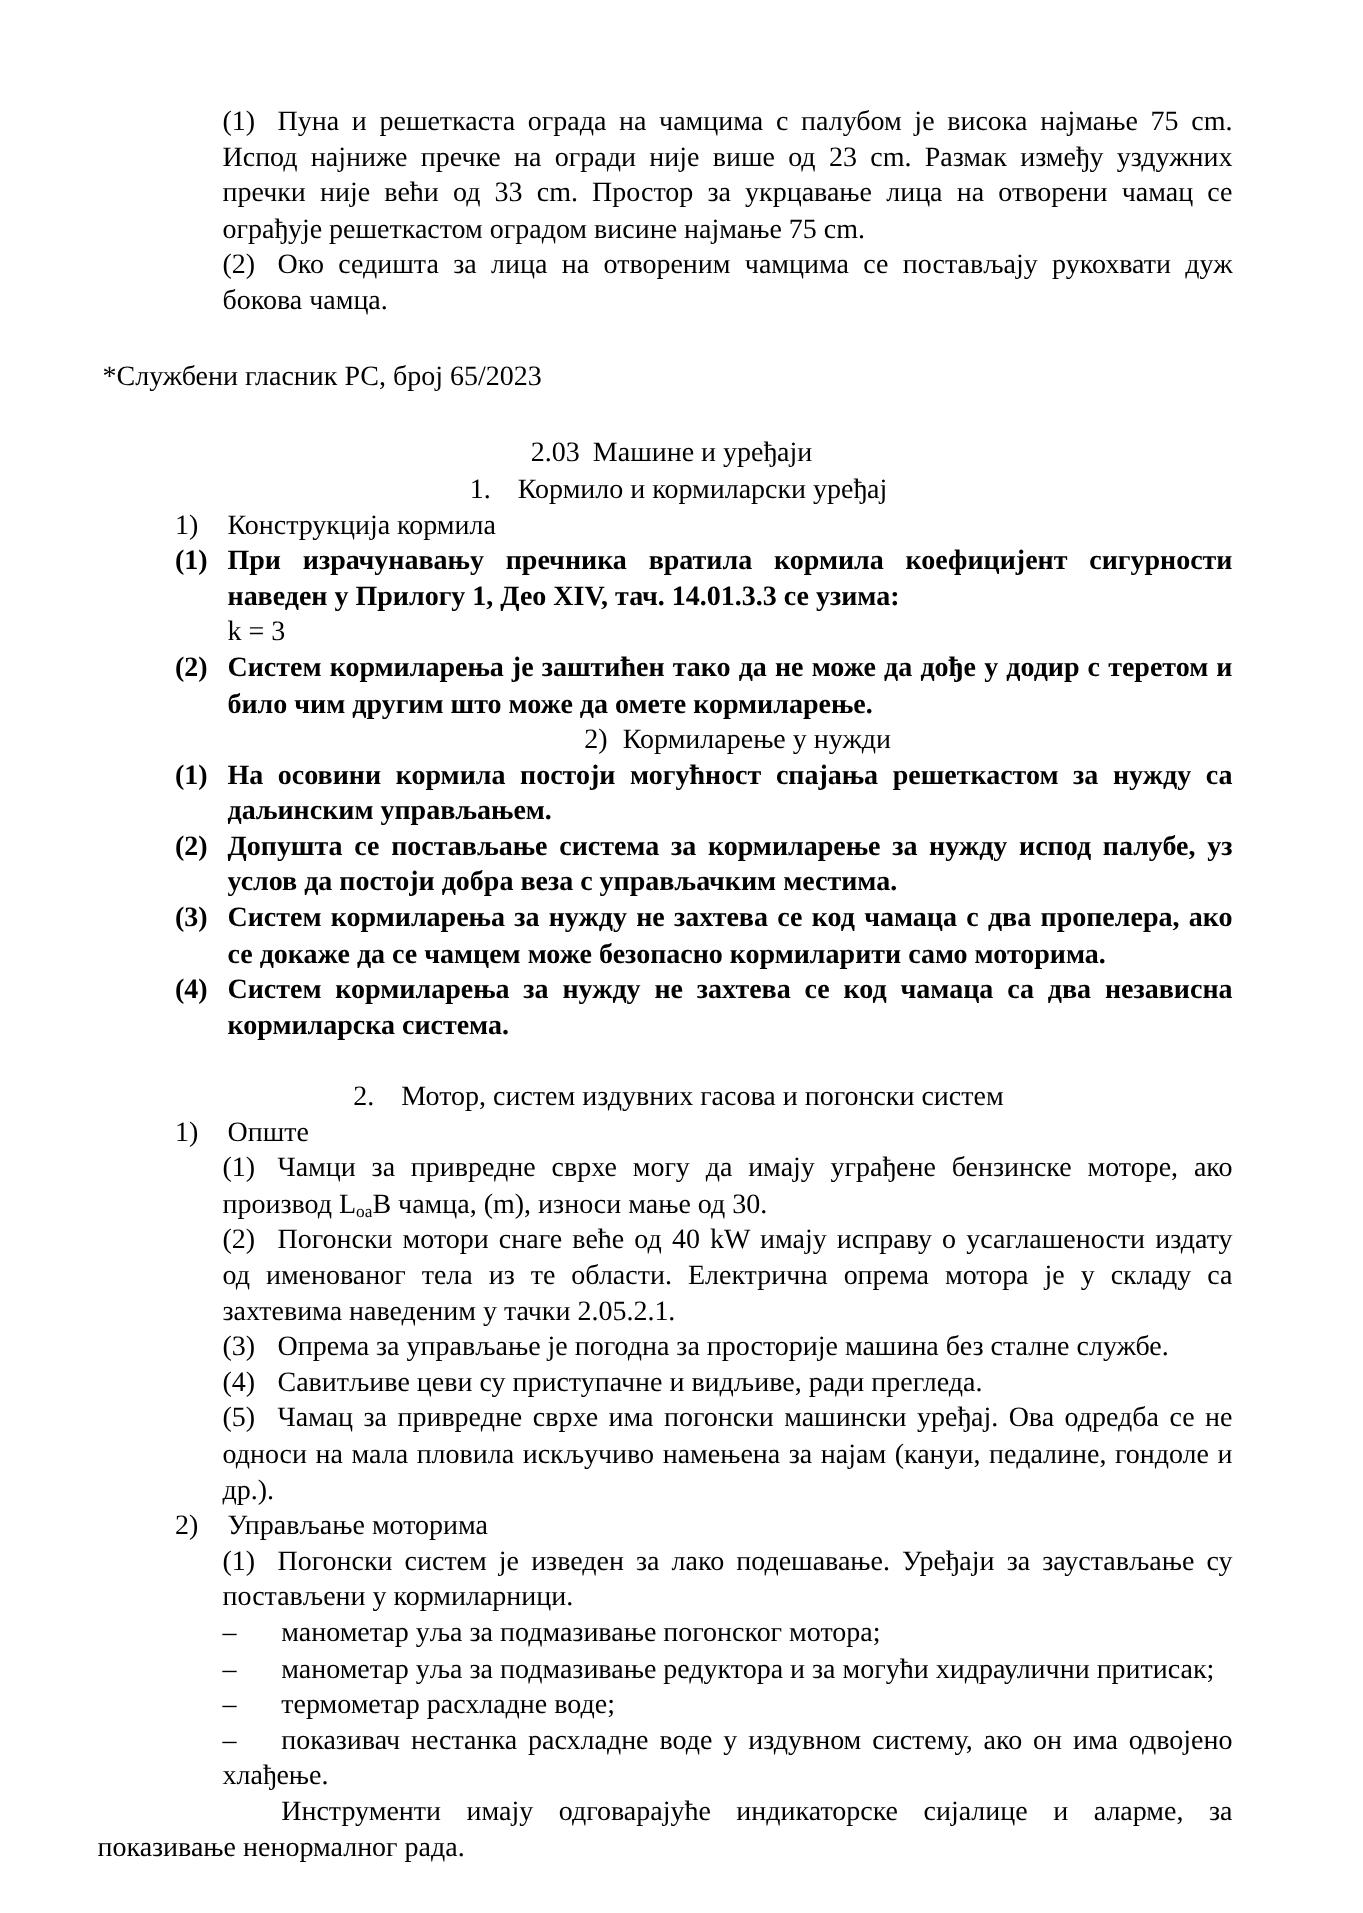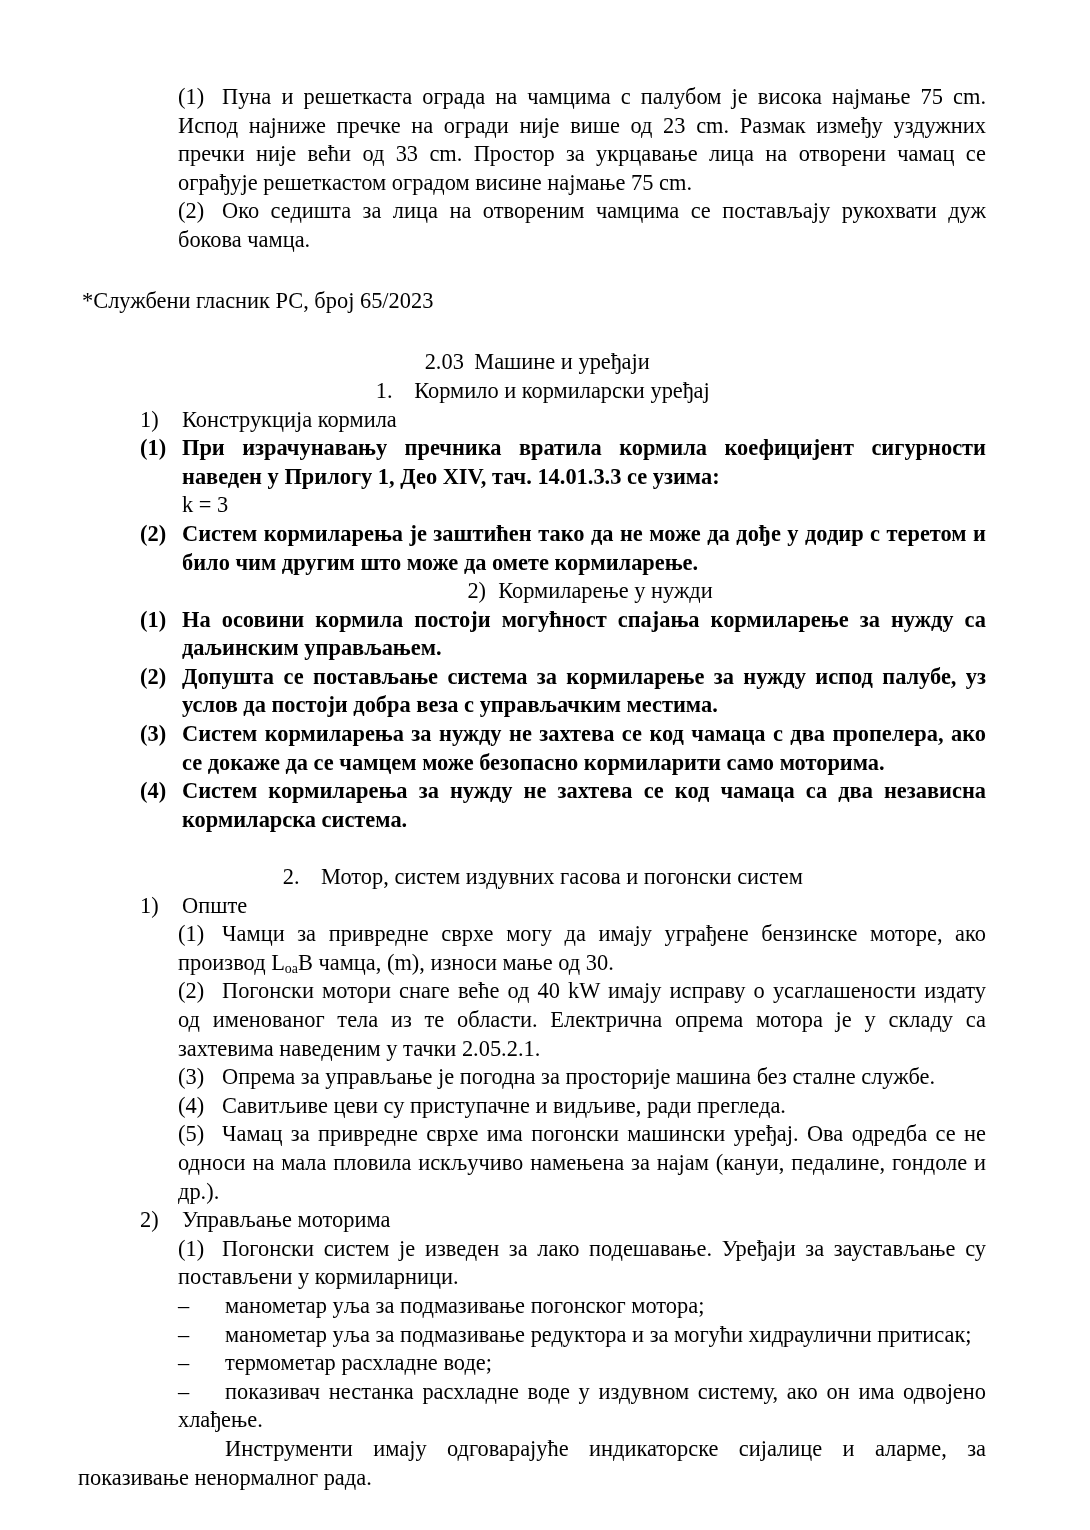--- a/index.html
+++ b/index.html
@@ -81,21 +81,21 @@
   <div class="h2"><span class="num">1)</span><span>Конструкција кормила</span></div>
 
   <div class="li"><span class="num">(1)</span><span>При израчунавању пречника вратила кормила коефицијент сигурности наведен у Прилогу 1, Део XIV, тач. 14.01.3.3 се узима:</span></div>
 
   <div class="formula">k = 3</div>
 
   <div class="li"><span class="num">(2)</span><span>Систем кормиларења је заштићен тако да не може да дође у додир с теретом и било чим другим што може да омете кормиларење.</span></div>
 
   <div class="h2b"><span class="num">2)</span><span>Кормиларење у нужди</span></div>
 
-  <div class="li"><span class="num">(1)</span><span>На осовини кормила постоји могућност спајања кормиларење за нужду са даљинским управљањем.</span></div>
+  <div class="li"><span class="num">(1)</span><span>На осовини кормила постоји могућност спајања решеткастом за нужду са даљинским управљањем.</span></div>
 
   <div class="li"><span class="num">(2)</span><span>Допушта се постављање система за кормиларење за нужду испод палубе, уз услов да постоји добра веза с управљачким местима.</span></div>
 
   <div class="li"><span class="num">(3)</span><span>Систем кормиларења за нужду не захтева се код чамаца с два пропелера, ако се докаже да се чамцем може безопасно кормиларити само моторима.</span></div>
 
   <div class="li"><span class="num">(4)</span><span>Систем кормиларења за нужду не захтева се код чамаца са два независна кормиларска система.</span></div>
 
   <div class="sp"></div>
 
   <div class="h1"><span class="num">2.</span><span>Мотор, систем издувних гасова и погонски систем</span></div>

